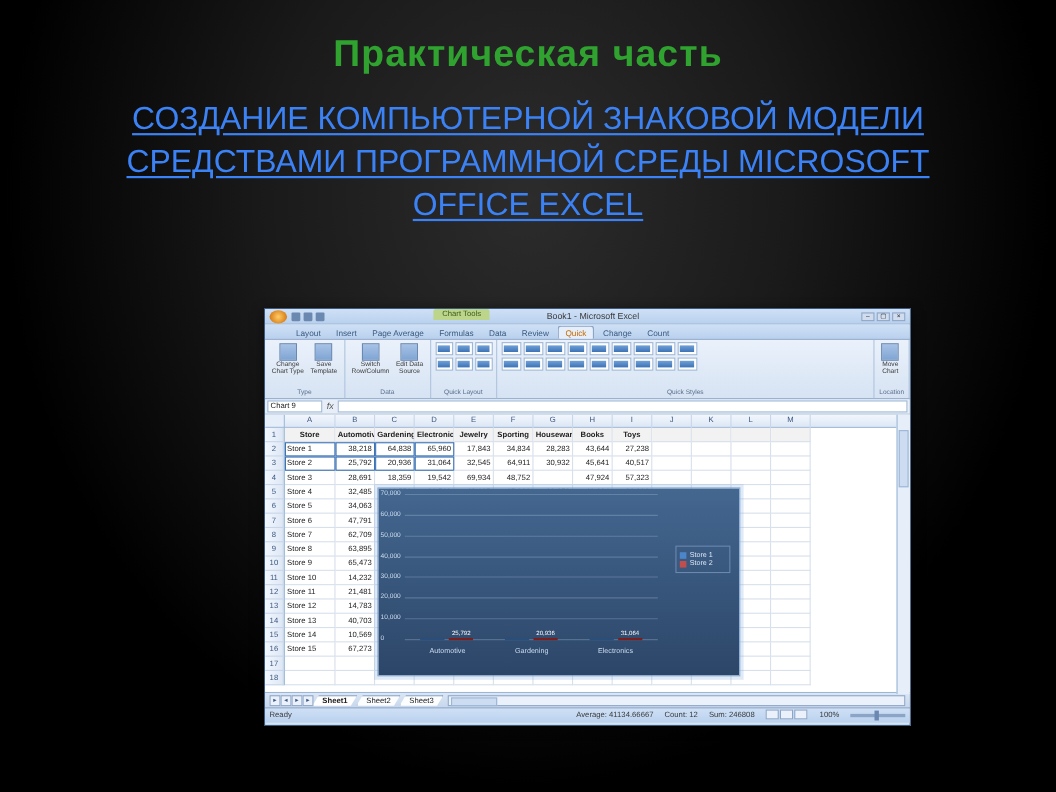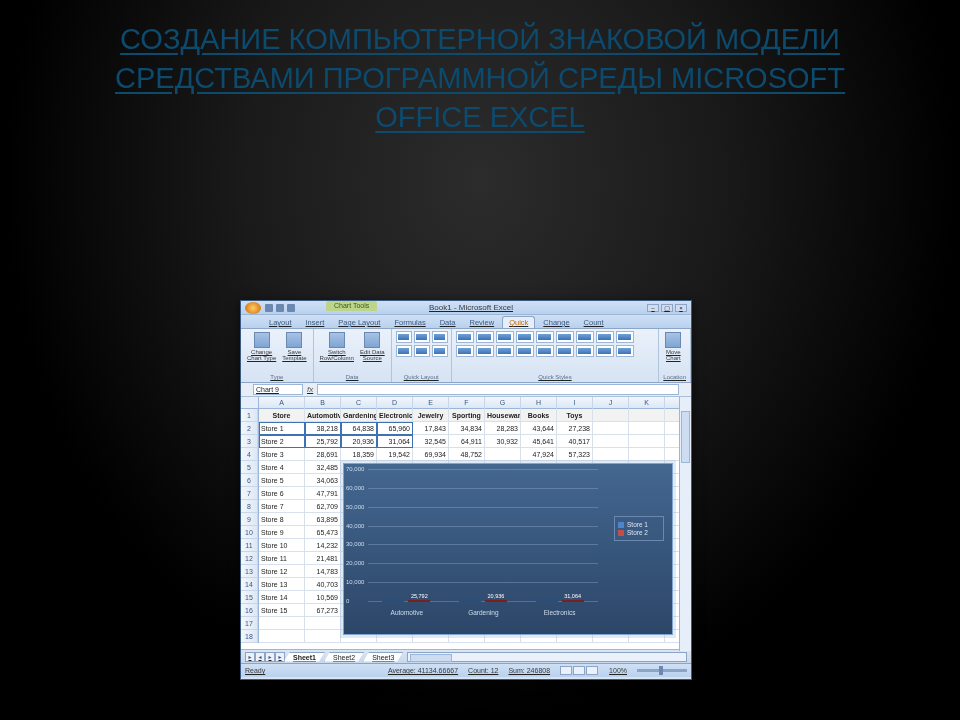--- a/index.html
+++ b/index.html
@@ -12,40 +12,39 @@
   .slide { width: 960px; height: 720px; position: relative; }
   .title {
     color: #2fa22f;
     font-size: 34px;
     font-weight: bold;
     text-align: center;
     padding-top: 30px;
     letter-spacing: 1px;
   }
   .subtitle {
-    color: #0c4a6e;
+    color: #3b82f6;
     font-size: 29px;
     text-align: center;
     margin: 20px 80px 0 80px;
     line-height: 1.35;
     text-decoration: underline;
     text-underline-offset: 4px;
   }
 
   
   .excel {
     position: absolute;
     left: 240px; top: 280px;
-    width: 452px; height: 380px;
+    width: 588px; height: 380px;
     background: #d7e4f2;
     border: 1px solid #3b5a81;
     font-size: 8px;
     color: #222;
     box-shadow: 0 2px 10px rgba(0,0,0,0.6);
-    text-decoration: underline;
   }
   .qatbar {
     height: 14px;
     background: linear-gradient(#cfe0f5, #b9d1ee);
     display: flex; align-items: center;
     padding: 0 4px;
     border-bottom: 1px solid #9bb6d6;
   }
   .office-btn {
     width: 16px; height: 12px; border-radius: 50%;
@@ -79,21 +78,21 @@
   }
   .rgrp .btns { display: flex; gap: 2px; }
   .rbtn { display: flex; flex-direction: column; align-items: center; gap: 1px; padding: 1px 2px; }
   .rbtn .ico { width: 16px; height: 16px; background: linear-gradient(#a7c2e6, #7fa5d3); border: 1px solid #6a88b0; }
   .rbtn .lbl { font-size: 6px; color: #3a3a3a; text-align: center; line-height: 1; white-space: pre; }
   .rgrp .glabel { font-size: 6px; color: #5a6f8c; text-align: center; }
   .style-gal { display: grid; grid-template-columns: repeat(9, 18px); grid-auto-rows: 12px; gap: 2px; }
   .style-gal span { background: #fff; border: 1px solid #9bb6d6; }
   .style-gal span::before { content:""; display:block; width:80%; height:60%; margin:15% auto 0; background: linear-gradient(#6fa0d8, #3d73b5); }
 
-  .fxbar { height: 14px; background: #e8eef7; border-bottom: 1px solid #a9bfd9; display: flex; align-items: center; padding: 0 12px; gap: 4px; }
+  .fxbar { height: 14px; background: #e8eef7; border-bottom: 1px solid #a9bfd9; display: flex; align-items: center; padding: 0 2px; gap: 4px; }
   .namebox { width: 50px; height: 11px; background: #fff; border: 1px solid #9bb6d6; font-size: 7px; padding-left: 2px; line-height: 9px; }
   .fx { font-size: 8px; font-style: italic; color: #555; }
   .fxedit { flex: 1; height: 11px; background: #fff; border: 1px solid #9bb6d6; }
 
   .sheet {
     position: relative;
     height: 252px;
     background: #fff;
     overflow: hidden;
   }
@@ -159,20 +158,21 @@
   .statusbar .zoom-slider { width: 50px; height: 3px; background: #8ca5c7; position: relative; }
   .statusbar .zoom-slider::after { content:""; position:absolute; left:22px; top:-3px; width:4px; height:9px; background:#6a88b0; }
 
   .vscroll { position:absolute; right:0; top:96px; bottom:28px; width:12px; background:#e6eef9; border-left:1px solid #9bb6d6;}
   .vscroll::before{content:"";position:absolute;top:14px;left:1px;right:1px;height:50px;background:#cddcf0;border:1px solid #9bb6d6;}
 </style>
 </head>
 <body>
 
 <div class="slide">
+  <div class="title">Практическая часть</div>
   <div class="subtitle">СОЗДАНИЕ  КОМПЬЮТЕРНОЙ  ЗНАКОВОЙ МОДЕЛИ  СРЕДСТВАМИ  ПРОГРАММНОЙ СРЕДЫ  MICROSOFT   OFFICE   EXCEL</div>
 
   <div class="excel">
     <div class="ctx-title">Chart Tools</div>
 
     <div class="qatbar">
       <div class="office-btn"></div>
       <div class="qat-icons">
           <span></span>
           <span></span>
@@ -182,21 +182,21 @@
       <div class="winbtns">
         <span>–</span>
         <span>▢</span>
         <span>×</span>
       </div>
     </div>
 
     <div class="tabs" id="ribbon-tabs">
         <span class="tab">Layout</span>
         <span class="tab">Insert</span>
-        <span class="tab">Page Layout</span>
+        <span class="tab">Page Average</span>
         <span class="tab">Formulas</span>
         <span class="tab">Data</span>
         <span class="tab">Review</span>
         <span class="tab active">Quick</span>
         <span class="tab">Change</span>
         <span class="tab">Count</span>
       </div>
 
     <div class="ribbon">
       <div class="rgrp">

